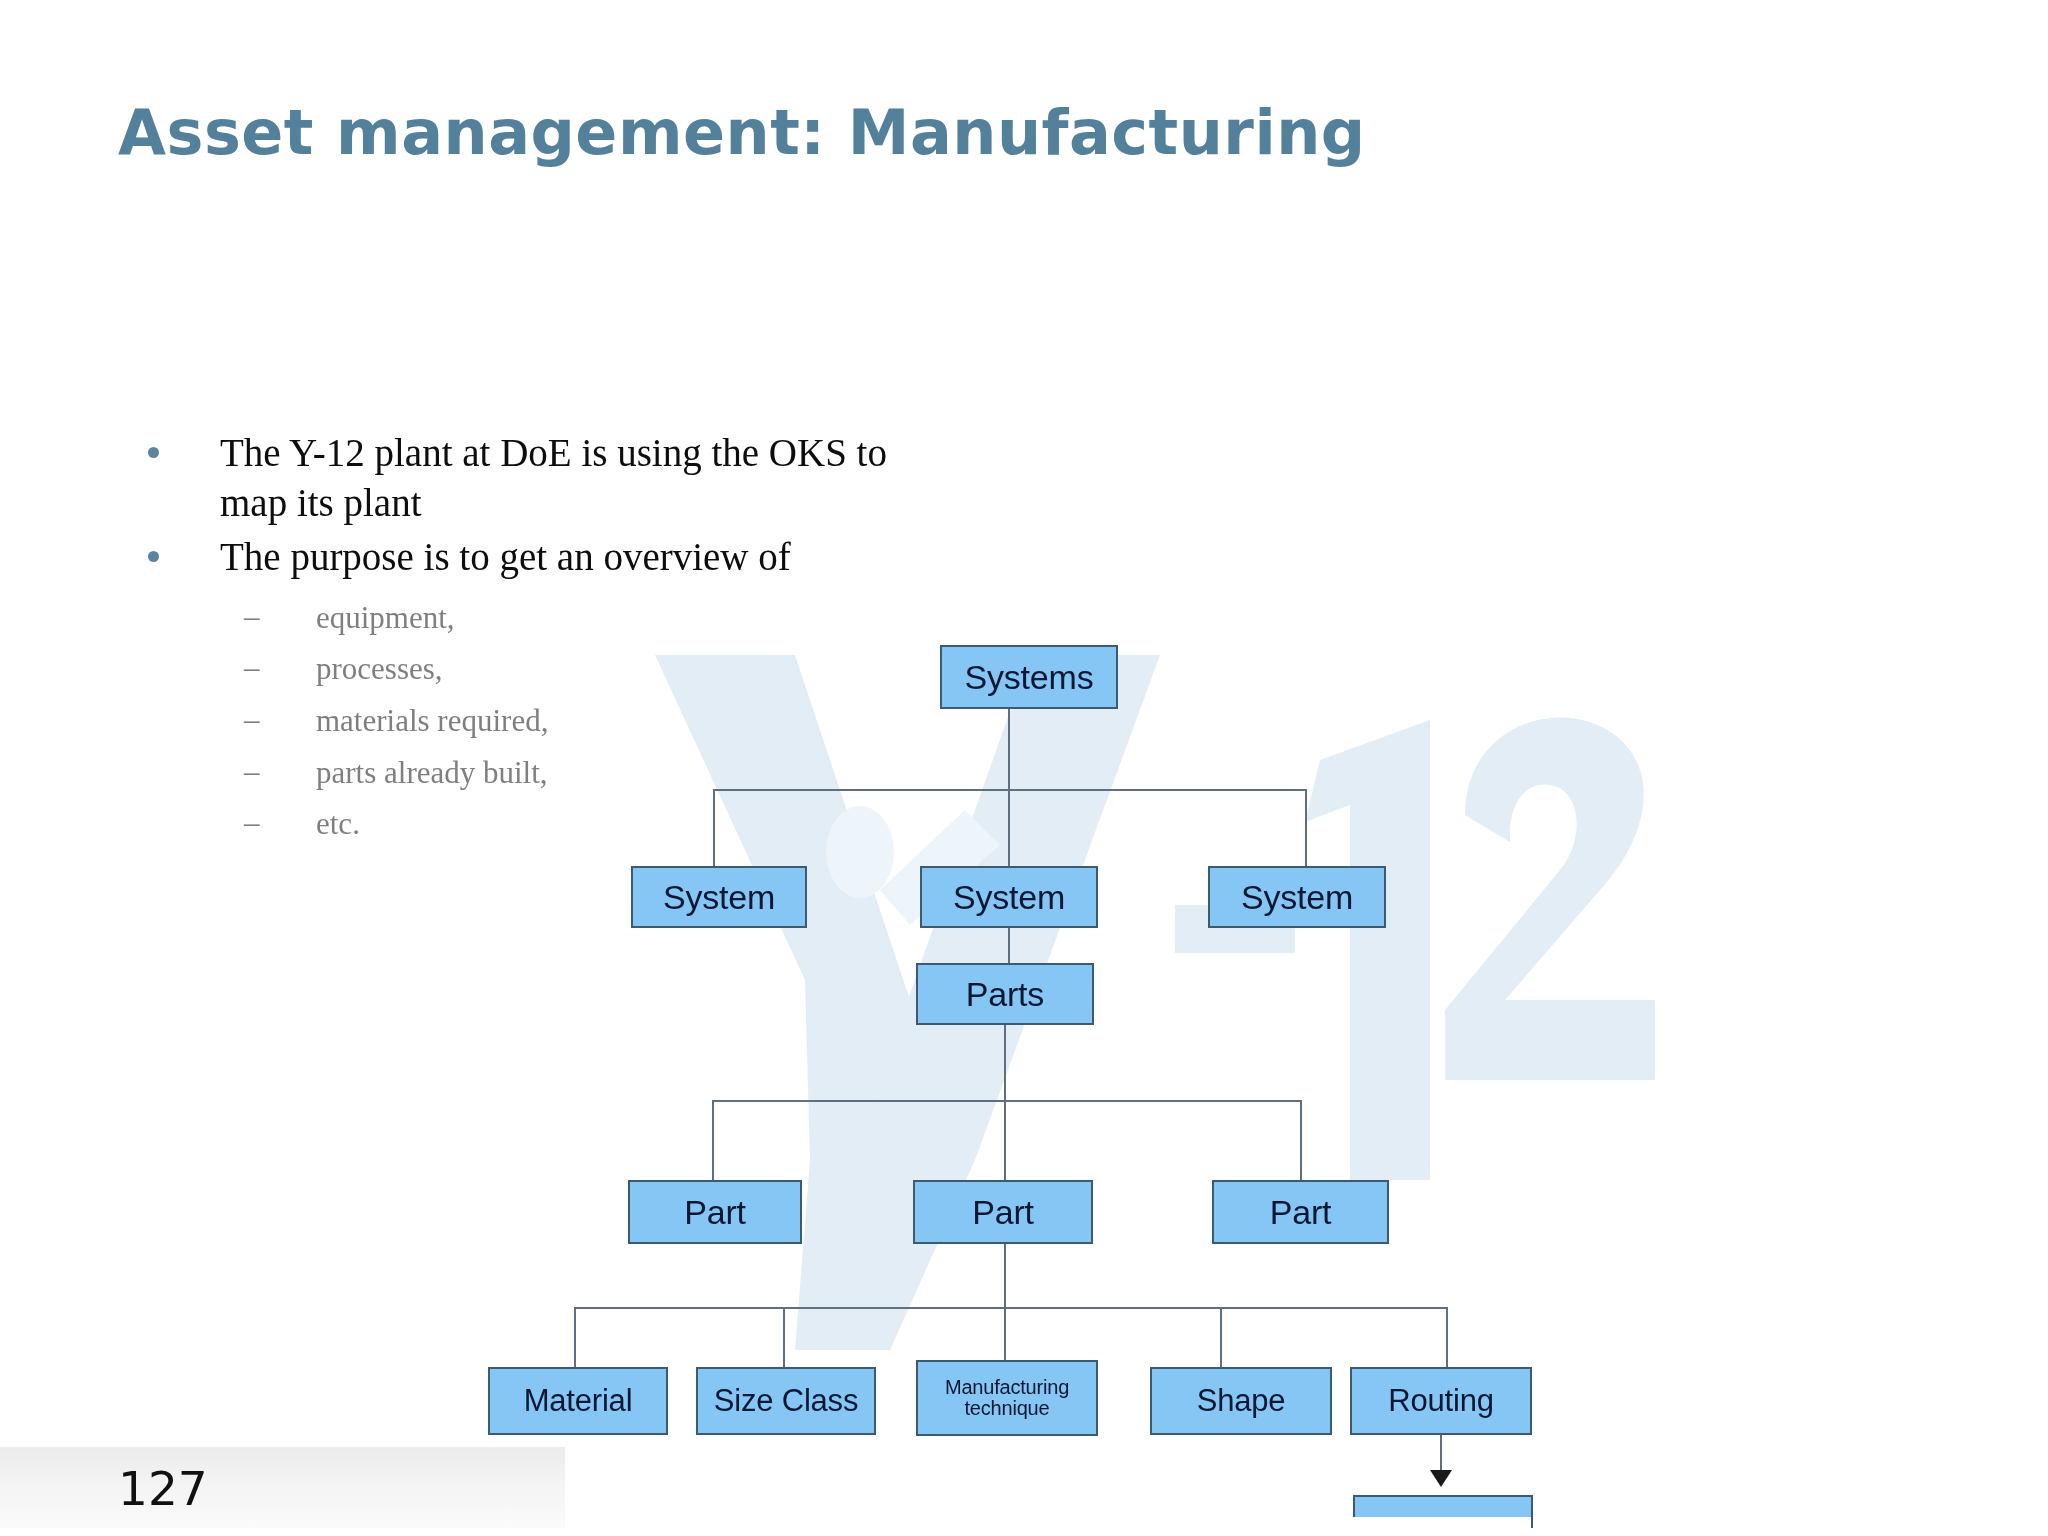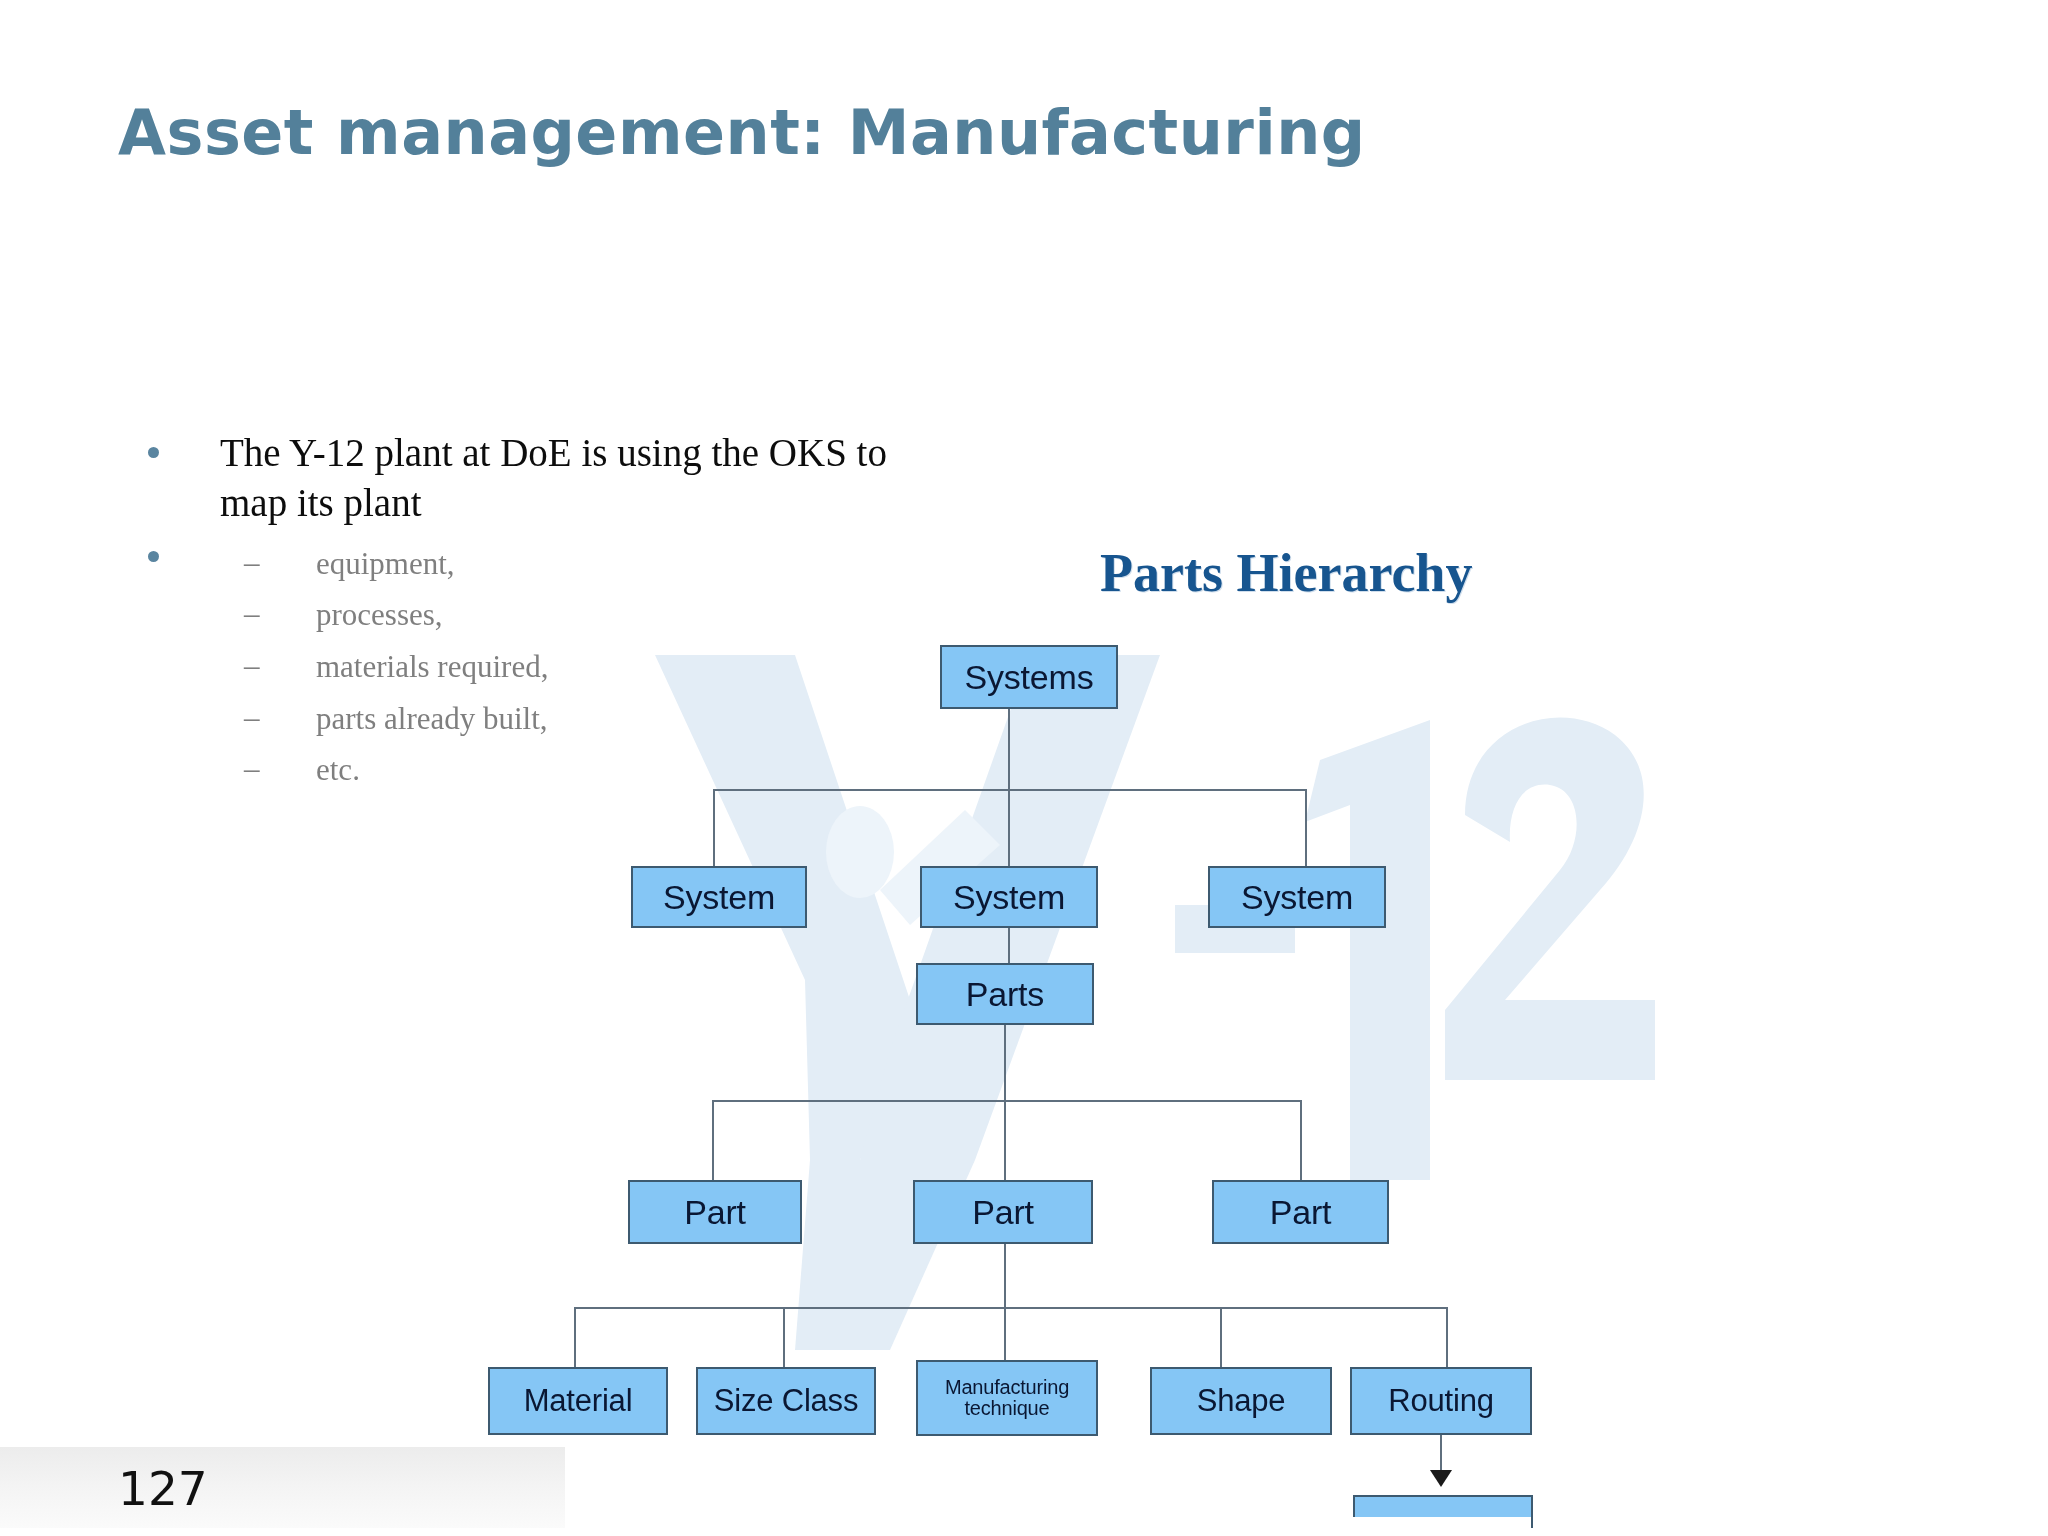--- a/index.html
+++ b/index.html
@@ -205,20 +205,21 @@
 
   <div id="title">Asset management: Manufacturing</div>
 
   <div id="bullets">
     <div class="l1">
       <span class="dot"></span>
       <span>The Y-12 plant at DoE is using the OKS to map its plant</span>
     </div>
     <div class="l1">
       <span class="dot"></span>
+      <span>The purpose is to get an overview of</span>
     </div>
 
     <div class="l2">
       <span class="dash">–</span>
       <span>equipment,</span>
     </div>
     <div class="l2">
       <span class="dash">–</span>
       <span>processes,</span>
     </div>
@@ -231,21 +232,20 @@
       <span>parts already built,</span>
     </div>
     <div class="l2">
       <span class="dash">–</span>
       <span>etc.</span>
     </div>
   </div>
 
   <div id="chart">
 
-    <div id="chart-title">Parts Hierarchy</div>
 
     <div class="node" style="left:380px; top:125px; width:178px; height:64px;">Systems</div>
 
     <div class="conn v" style="left:448px; top:189px; height:80px;"></div>
     <div class="conn h" style="left:153px; top:269px; width:594px;"></div>
     <div class="conn v" style="left:153px; top:269px; height:77px;"></div>
     <div class="conn v" style="left:448px; top:269px; height:77px;"></div>
     <div class="conn v" style="left:745px; top:269px; height:77px;"></div>
 
     <div class="node" style="left:71px; top:346px; width:176px; height:62px;">System</div>

